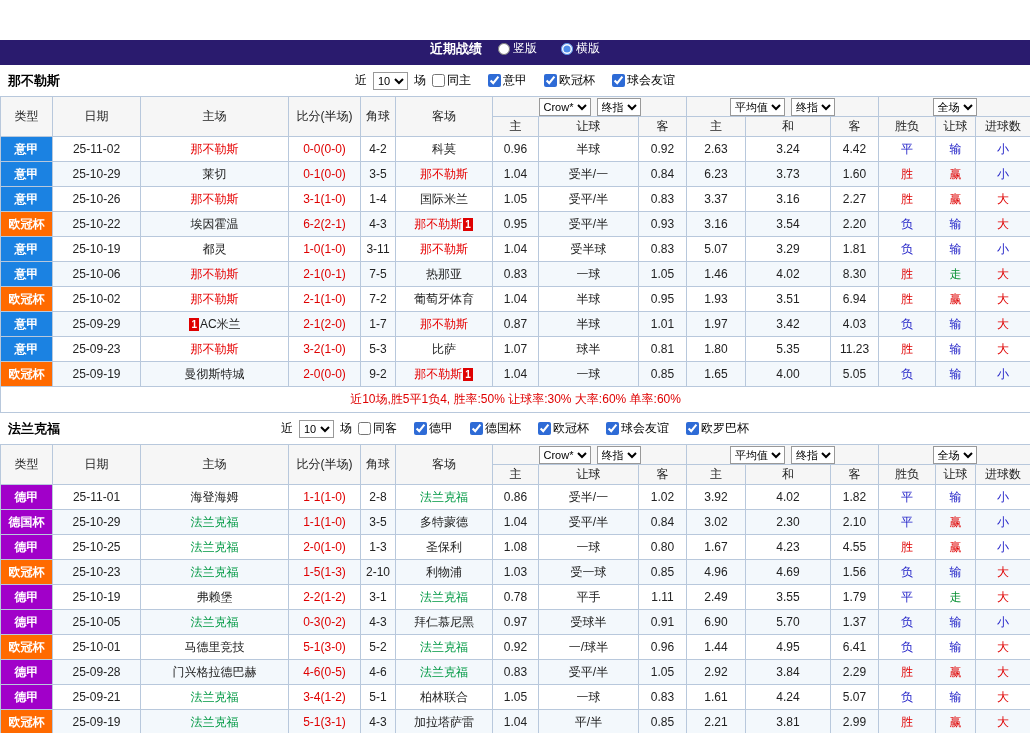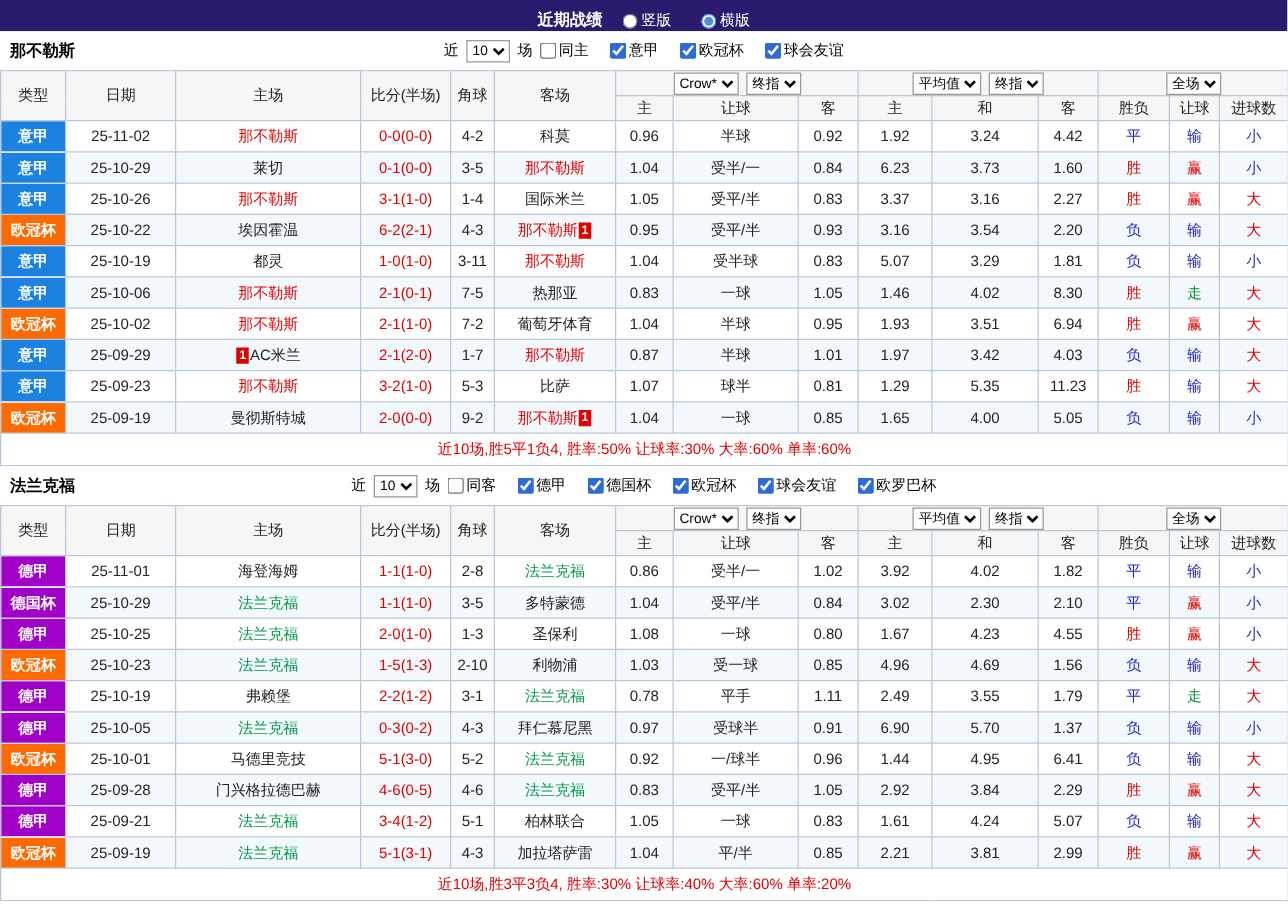--- a/index.html
+++ b/index.html
@@ -1,19 +1,19 @@
 <!DOCTYPE html>
 <html style="--topbar-bg: #2A1B6E; --border: #B8C8DC; --thead-bg: #F6F6F6; --row-alt-bg: #F3F8FC; --red: #DF0000; --blue: #2222C8; --green: #089033;"><head>
 <meta charset="utf-8">
 <style>
   * { margin:0; padding:0; box-sizing:border-box; }
   html,body { background:#fff; }
   body { width:1030px; font-family:"Liberation Sans","DejaVu Sans",sans-serif; font-size:12px; color:#222; }
 
-  .topbar { height:25px; background:var(--topbar-bg,#2A1B6E); display:flex; align-items:flex-end; justify-content:center; gap:16px; color:#fff; }
+  .topbar { height:25px; background:var(--topbar-bg,#2A1B6E); display:flex; align-items:flex-start; justify-content:center; gap:16px; color:#fff;margin-top:40px; }
   .topbar .title { font-weight:bold; font-size:13px; }
   .radios { display:flex; align-items:center; gap:24px; }
   .radios label { display:flex; align-items:center; gap:3px; font-size:12px; cursor:pointer; }
   .radios input[type=radio] { width:12px; height:12px; margin:0; accent-color:#4D8BE8; }
 
   .section-header { height:31px; display:flex; align-items:center; position:relative; background:#fff; }
   .team-name { position:absolute; left:8px; font-weight:bold; font-size:13px; color:#000; }
   .filters { margin:0 auto; display:flex; align-items:center; gap:6px; color:#000; }
   .chk-group { display:flex; align-items:center; gap:17px; }
   .filters .chk { display:flex; align-items:center; gap:2px; cursor:pointer; }
@@ -141,21 +141,21 @@
           <tr>
             <td class="league" style="background: rgb(27, 130, 226);">意甲</td>
             <td>25-11-02</td>
             <td><span style="color: rgb(230, 0, 0);">那不勒斯</span></td>
             <td class="score">0-0(0-0)</td>
             <td>4-2</td>
             <td><span>科莫</span></td>
             <td>0.96</td>
             <td>半球</td>
             <td>0.92</td>
-            <td>1.92</td>
+            <td>2.63</td>
             <td>3.24</td>
             <td>4.42</td>
             <td class="blue">平</td>
             <td class="blue">输</td>
             <td class="blue">小</td>
           </tr>
           <tr>
             <td class="league" style="background: rgb(27, 130, 226);">意甲</td>
             <td>25-10-29</td>
             <td><span>莱切</span></td>
@@ -277,21 +277,21 @@
           <tr>
             <td class="league" style="background: rgb(27, 130, 226);">意甲</td>
             <td>25-09-23</td>
             <td><span style="color: rgb(230, 0, 0);">那不勒斯</span></td>
             <td class="score">3-2(1-0)</td>
             <td>5-3</td>
             <td><span>比萨</span></td>
             <td>1.07</td>
             <td>球半</td>
             <td>0.81</td>
-            <td>1.29</td>
+            <td>1.80</td>
             <td>5.35</td>
             <td>11.23</td>
             <td class="red">胜</td>
             <td class="blue">输</td>
             <td class="red">大</td>
           </tr>
           <tr>
             <td class="league" style="background: rgb(255, 106, 0);">欧冠杯</td>
             <td>25-09-19</td>
             <td><span>曼彻斯特城</span></td>

